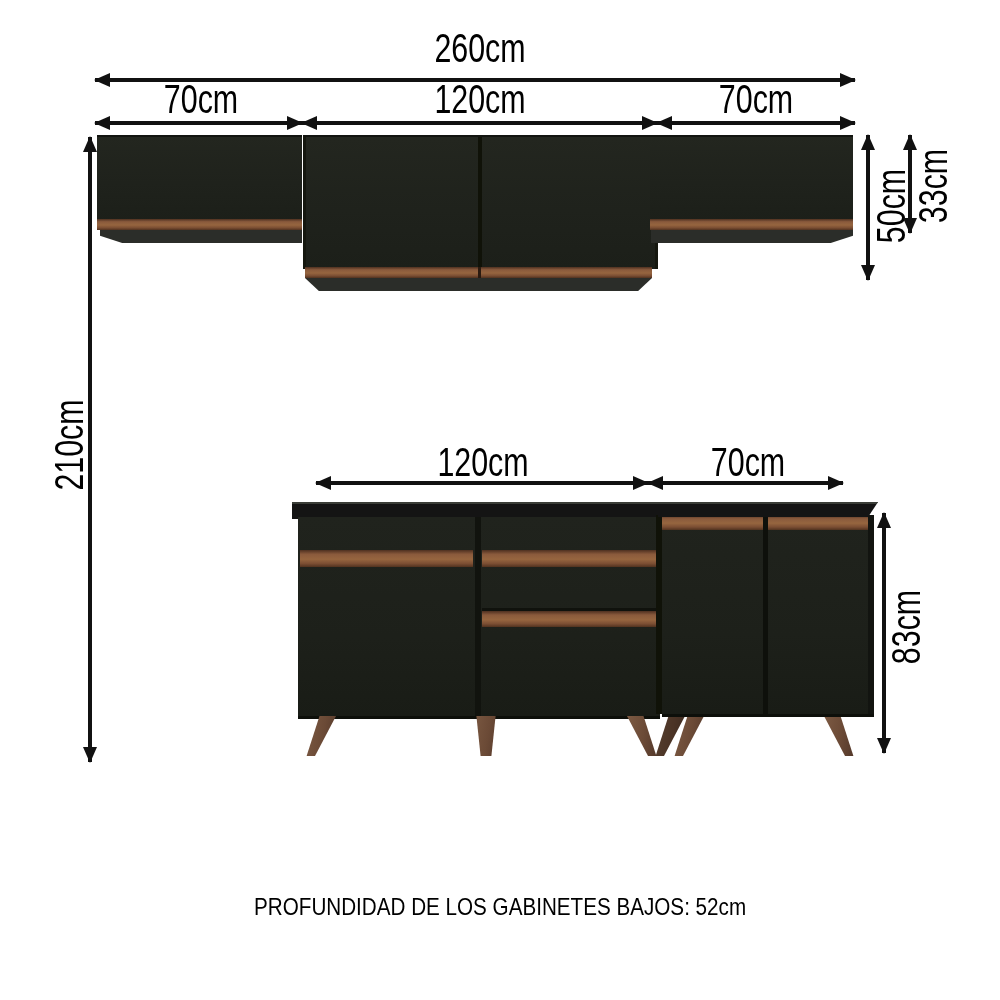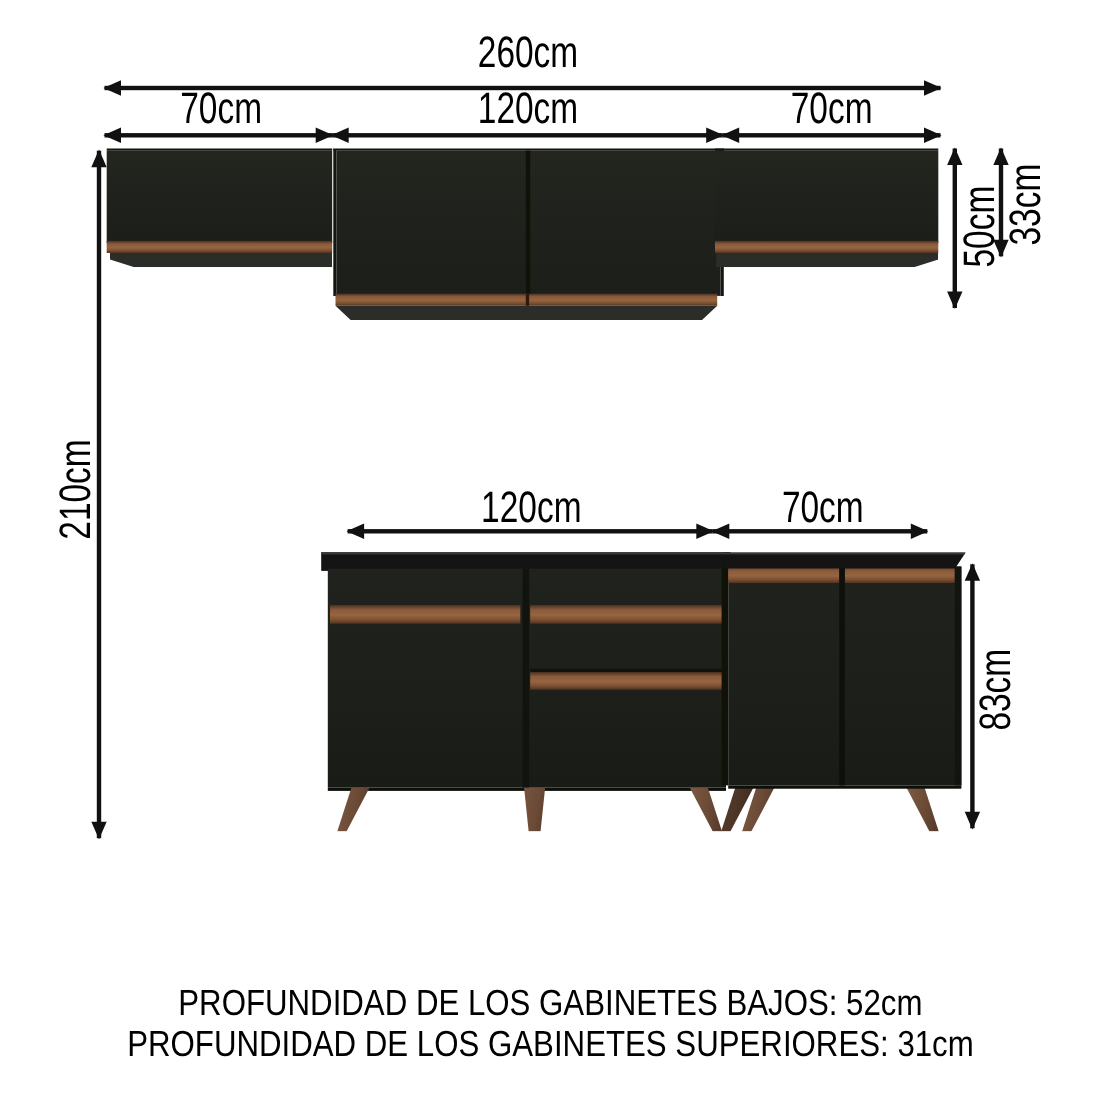--- a/index.html
+++ b/index.html
@@ -32,21 +32,21 @@
   .base{background:#2b2d29;}
   .counter{background:#141414;border-top:2px solid #3a3d37;}
   .leg{position:absolute;width:30px;height:40px;
        background:linear-gradient(100deg,#7c5a43 0%,#6b4a36 55%,#53382a 100%);}
   .leg.ll{clip-path:polygon(45% 0,100% 0,30% 100%,2% 100%);}
   .leg.lr{clip-path:polygon(0 0,55% 0,98% 100%,70% 100%);}
   .leg.ls{clip-path:polygon(18% 0,82% 0,68% 100%,32% 100%);}
   .leg.back{filter:brightness(0.7);}
 
   
-  .footline{position:absolute;left:0;right:0;text-align:center;font-size:33px;color:#000;
+  .footline{position:absolute;left:0;right:0;text-align:center;font-size:24px;color:#000;
             white-space:nowrap;}
   .footline span{display:inline-block;transform:scaleX(0.86);}
 </style>
 </head>
 <body>
 
 <div id="canvas">
 
   <div class="dim" style="left:480px;top:48px;">260cm</div>
   <div class="harrow" style="left:95px;top:78px;width:760px;"></div>
@@ -108,15 +108,14 @@
   <div class="leg ls" style="left:471px;top:716px;"></div>
   <div class="leg lr" style="left:627px;top:716px;"></div>
   <div class="leg ll back" style="left:655px;top:716px;"></div>
   <div class="leg ll" style="left:674px;top:716px;"></div>
   <div class="leg lr" style="left:824px;top:716px;"></div>
 
   <div class="varrow" style="left:882px;top:513px;height:240px;"></div>
   <div class="dim rot" style="left:906px;top:627px;">83cm</div>
 
   <div class="footline" style="top:893px;"><span>PROFUNDIDAD DE LOS GABINETES BAJOS: 52cm</span></div>
-  <div class="footline" style="top:930px;"><span>PROFUNDIDAD DE LOS GABINETES SUPERIORES: 31cm</span></div>
 
 </div>
 
 </body></html>

